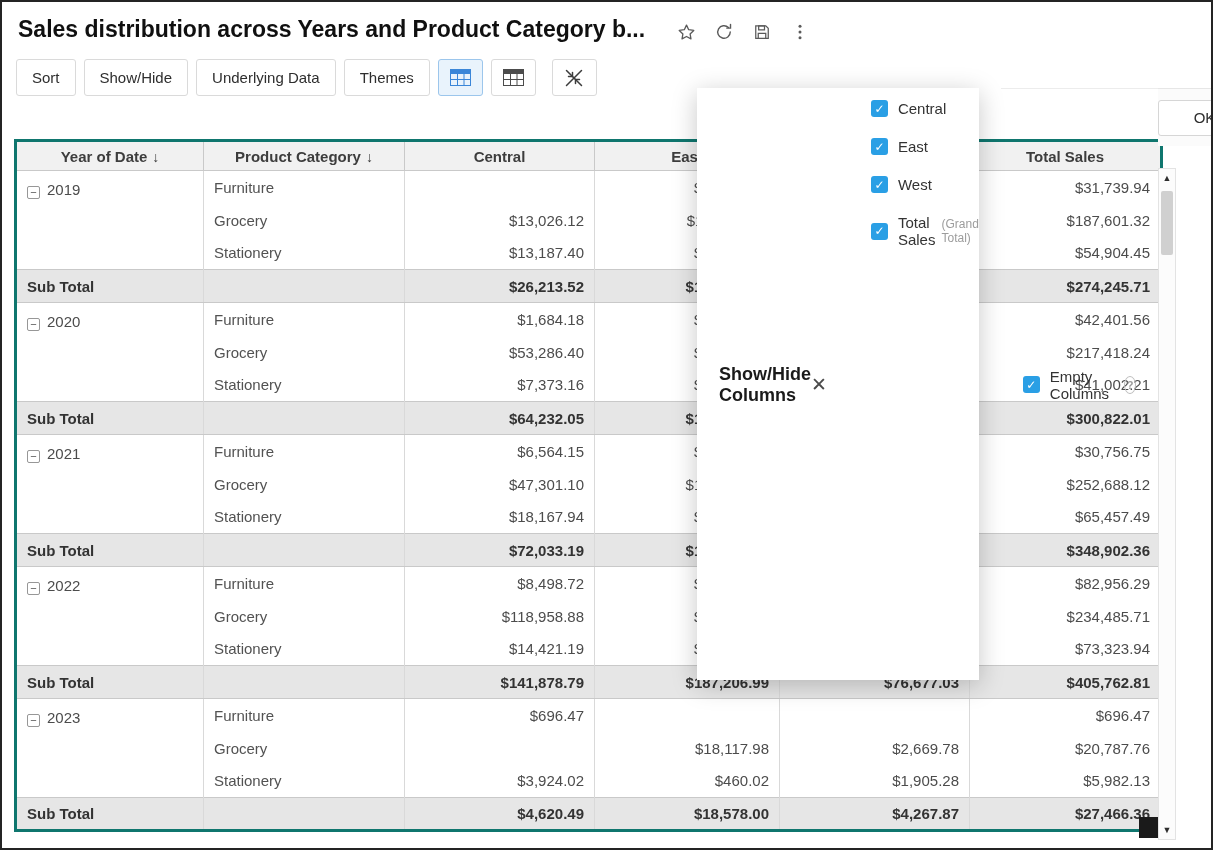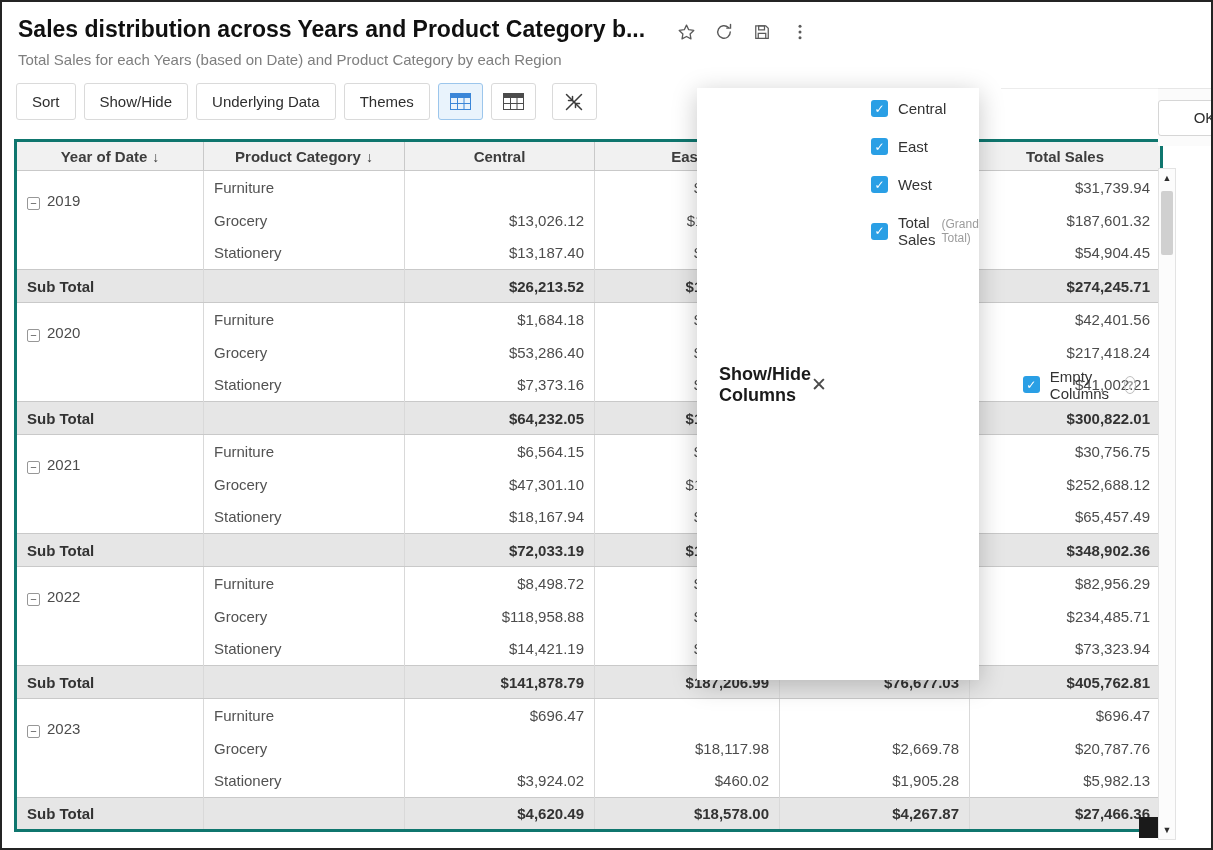--- a/index.html
+++ b/index.html
@@ -30,21 +30,21 @@
   th { background: #f1f1f1; border: 1px solid #c9c9c9; height: 30px; font-size: 15px; color: #3d3d3d;
        font-weight: 700; text-align: center; padding: 0 8px; overflow: hidden; white-space: nowrap; }
   .sort-arrow { font-weight: 400; margin-left: 5px; font-size: 14px; color: #3d3d3d; }
   td { border-left: 1px solid #d9d9d9; border-right: 1px solid #d9d9d9; font-size: 15px; height: 33px;
        padding: 0 10px; color: #4c4c4c; overflow: hidden; white-space: nowrap; }
   tr.group-start td { border-top: 1px solid #c9c9c9; }
   tr.subtotal td { background: #e6e6e6; font-weight: 700; color: #333;
                    border-top: 1px solid #c9c9c9; border-bottom: 1px solid #c9c9c9; }
   td.num { text-align: right; }
   td.cat { text-align: left; color: #525252; }
-  td.year-cell { vertical-align: top; padding-top: 21px; }
+  td.year-cell { vertical-align: top; padding-top: 10px; }
   td.st-label { font-weight: 700; }
   .minus-box { width: 13px; height: 13px; border: 1px solid #979797; border-radius: 2px; background: #fff;
                display: inline-flex; align-items: center; justify-content: center; margin-right: 7px;
                font-size: 11px; line-height: 1; color: #555; vertical-align: -1px; cursor: pointer; }
   .year-label { color: #4c4c4c; }
   
   .vscroll { position: absolute; left: 1156px; top: 166px; width: 18px; height: 672px; background: #fcfcfc;
              border: 1px solid #e3e3e3; z-index: 5; }
   .vs-arrow { position: absolute; left: 0; width: 16px; text-align: center; font-size: 9px; color: #2d2d2d;
               cursor: pointer; user-select: none; }
@@ -104,21 +104,20 @@
       </span>
       <span class="hicon">
         <svg viewBox="0 0 24 24" width="20" height="20" fill="#5a5a5a">
             <circle cx="12" cy="5" r="1.8"></circle>
             <circle cx="12" cy="12" r="1.8"></circle>
             <circle cx="12" cy="19" r="1.8"></circle>
           </svg>
       </span>
     </div>
   </div>
-  <div class="subtitle">Total Sales for each Years (based on Date) and Product Category by each Region</div>
 
   <div class="toolbar">
     <div id="toolbar-buttons">
         <button class="tbtn">Sort</button>
         <button class="tbtn">Show/Hide</button>
         <button class="tbtn">Underlying Data</button>
         <button class="tbtn">Themes</button>
       </div>
     <button class="icon-btn selected">
       <svg width="21" height="17" viewBox="0 0 21 17">

